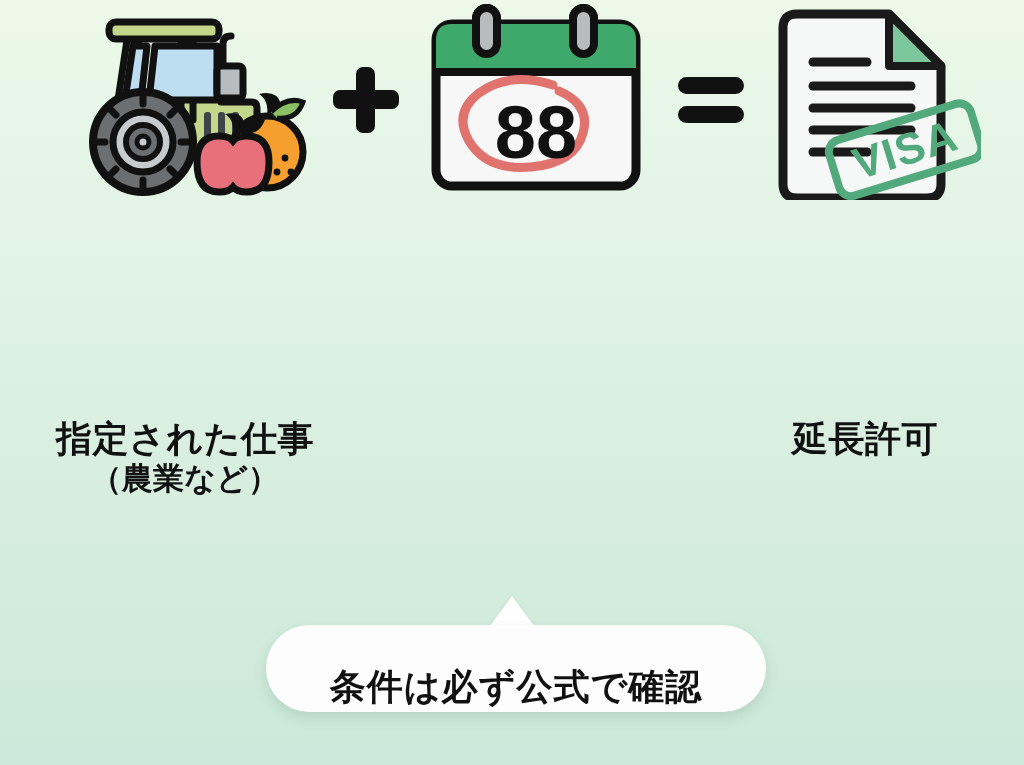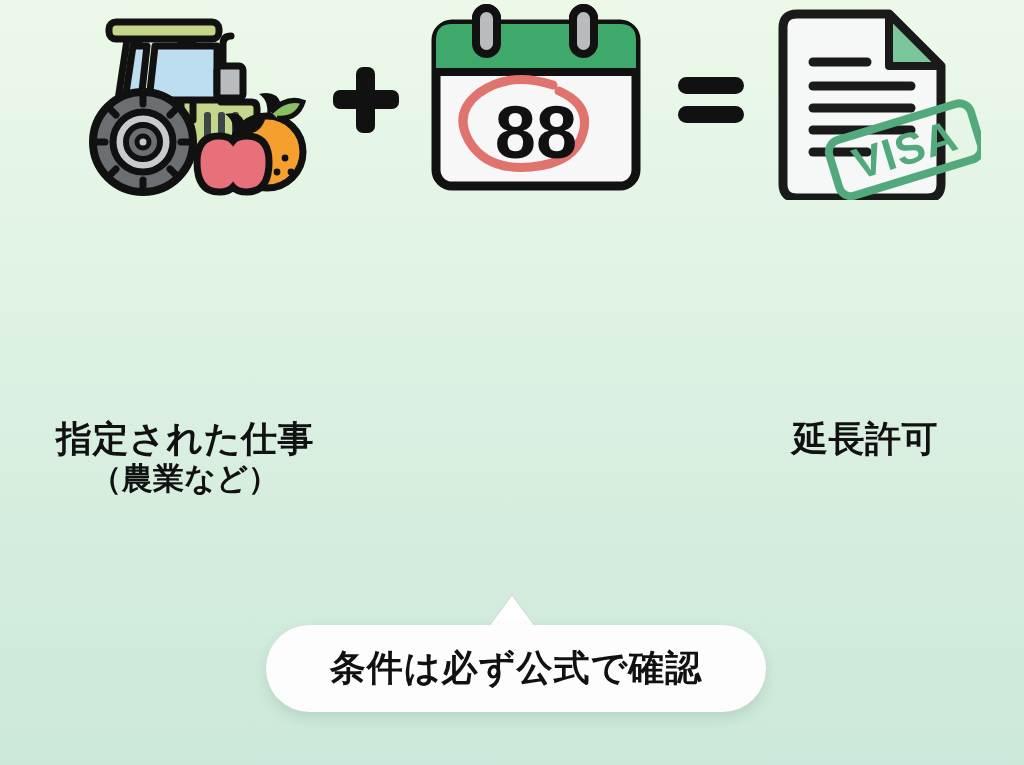--- a/index.html
+++ b/index.html
@@ -52,21 +52,21 @@
   .banner-tail {
     position:absolute; left:489px; top:0; width:0; height:0;
     border-left:23px solid transparent; border-right:23px solid transparent;
     border-bottom:31px solid #fff;
     filter:drop-shadow(0 -1px 1px rgba(0,0,0,.06));
   }
   .banner-pill {
     position:absolute; left:266px; top:29px; width:500px; height:87px;
     background:#fdfdfd; border-radius:45px;
     box-shadow:0 6px 14px rgba(40,70,50,.13);
-    display:flex; align-items:center; justify-content:center;
+    display:flex; align-items:flex-end; justify-content:center;
   }
   .banner-text {
     font-size:36px; font-weight:700; color:#111; letter-spacing:1px; white-space:nowrap;
   }
 </style>
 </head>
 <body>
 
 <div id="stage">
 

